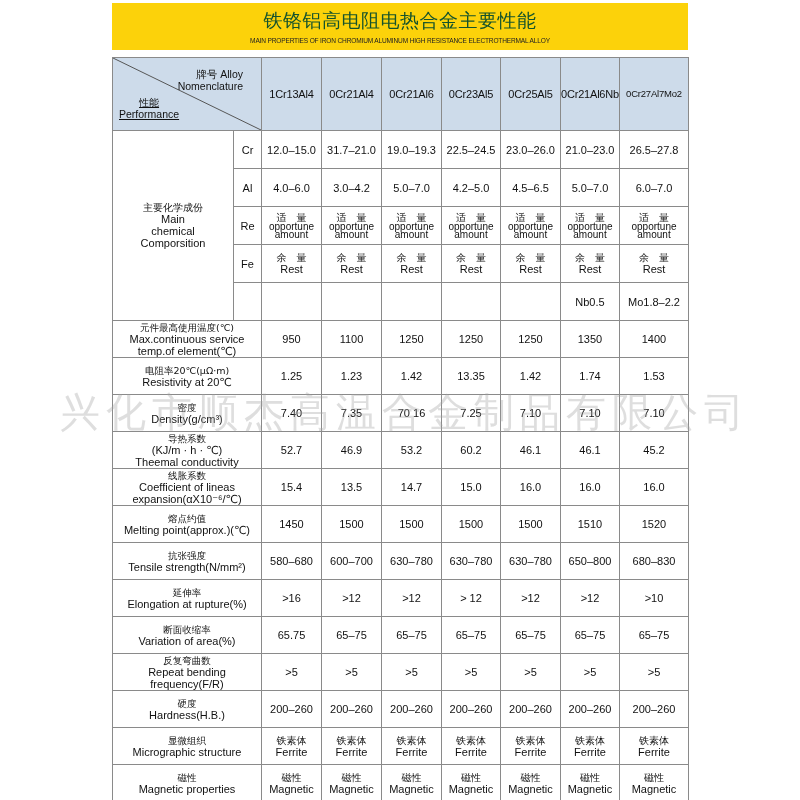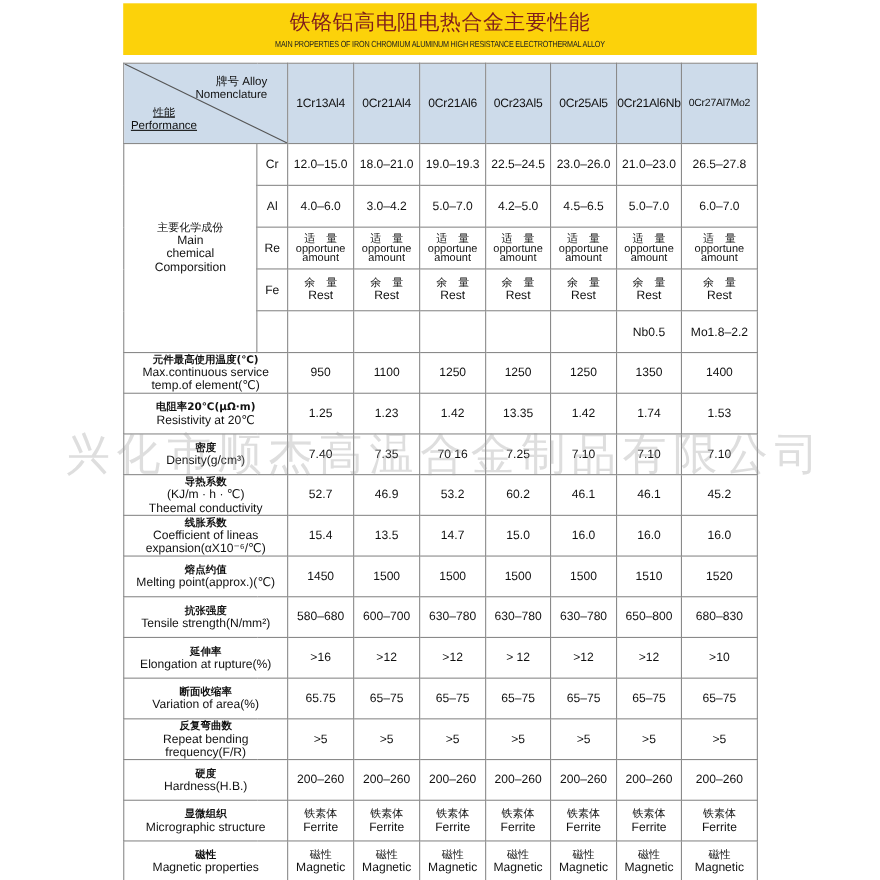--- a/index.html
+++ b/index.html
@@ -1,41 +1,41 @@
 <!DOCTYPE html>
 <html><head>
 <meta charset="utf-8">
 <style>
   html, body { margin:0; padding:0; background:#ffffff; }
   body { width:800px; height:800px; position:relative; overflow:hidden;
          font-family:"Liberation Sans", "DejaVu Sans", sans-serif; color:#111; }
   .banner { position:absolute; left:112px; top:3px; width:576px; height:47px;
             background:#fcd20a; text-align:center; }
-  .banner .zh { font-size:19px; line-height:22px; margin-top:6px; color:#7f1d1d; letter-spacing:0.5px;
+  .banner .zh { font-size:19px; line-height:22px; margin-top:6px; color:#14532d; letter-spacing:0.5px;
                 font-family:"DejaVu Sans", sans-serif; }
   .banner .en { font-size:8px; line-height:10px; margin-top:5px; color:#222; letter-spacing:-0.2px;
                 transform:scaleX(0.82); transform-origin:center; white-space:nowrap; }
   table.props { position:absolute; left:112px; top:57px; width:576px;
                 border-collapse:collapse; table-layout:fixed; border:1.5px solid #555; }
   table.props td { border:1px solid #8a8a8a; text-align:center; vertical-align:middle;
                    padding:0; overflow:hidden; font-size:11px; line-height:12px; }
   tr.hdr td { background:#cddbea; height:72px; }
   td.corner { position:relative; text-align:left; }
   td.corner svg { position:absolute; left:0; top:0; width:100%; height:100%; }
   td.corner .alloy { position:absolute; right:18px; top:10px; font-size:10.5px; line-height:12px; text-align:right; }
   td.corner .perf { position:absolute; left:6px; bottom:10px; font-size:10.5px; line-height:12px;text-decoration:underline; }
   .alloy-name { font-size:10.5px; letter-spacing:-0.2px;margin-left:48px; }
   .chem-label { font-size:10.5px; line-height:16px; }
   .elem { font-size:11px; }
   tr.chem td { height:37px; }
   tr.prop td { height:36px; }
   .sm { font-size:10px; line-height:8px; }
   .zh-sm { font-size:10px; line-height:11px; font-family:"DejaVu Sans", sans-serif; }
   .plabel { font-size:10px; line-height:10.5px; }
-  .plabel .zh-sm { font-size:9.5px;font-weight:bold; }
+  .plabel .zh-sm { font-size:9.5px; }
   .watermark { position:absolute; left:60px; top:385px; width:680px; text-align:right;
                font-size:40px; color:rgba(160,160,160,0.35); letter-spacing:6px;
                pointer-events:none; font-family:Liberation Sans, sans-serif; white-space:nowrap; }
 </style>
 </head>
 <body>
 
 <div class="banner">
   <div class="zh">铁铬铝高电阻电热合金主要性能</div>
   <div class="en">MAIN PROPERTIES OF IRON CHROMIUM ALUMINUM HIGH RESISTANCE ELECTROTHERMAL ALLOY</div>
@@ -78,21 +78,21 @@
     </tr>
   <tr class="chem">
         <td rowspan="5" class="chem-label">
           <div class="zh-sm">主要化学成份</div>
           <div>Main</div>
           <div>chemical</div>
           <div>Comporsition</div>
         </td>
         <td class="elem">Cr</td>
         <td>12.0–15.0</td>
-        <td>18.0–21.0</td>
+        <td>31.7–21.0</td>
         <td>19.0–19.3</td>
         <td>22.5–24.5</td>
         <td>23.0–26.0</td>
         <td>21.0–23.0</td>
         <td>26.5–27.8</td>
       </tr>
       <tr class="chem">
         <td class="elem">Al</td>
         <td>4.0–6.0</td>
         <td>3.0–4.2</td>

